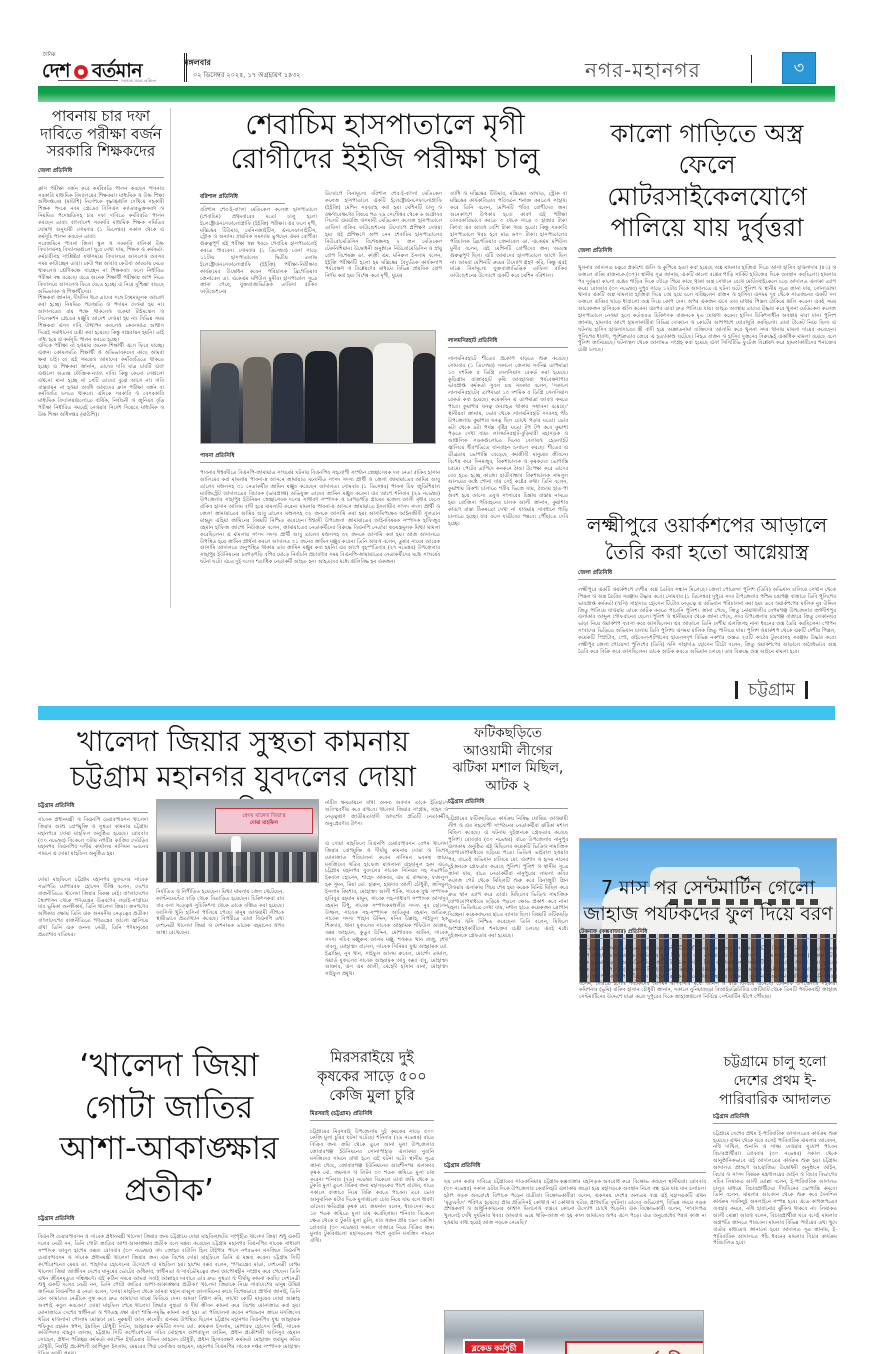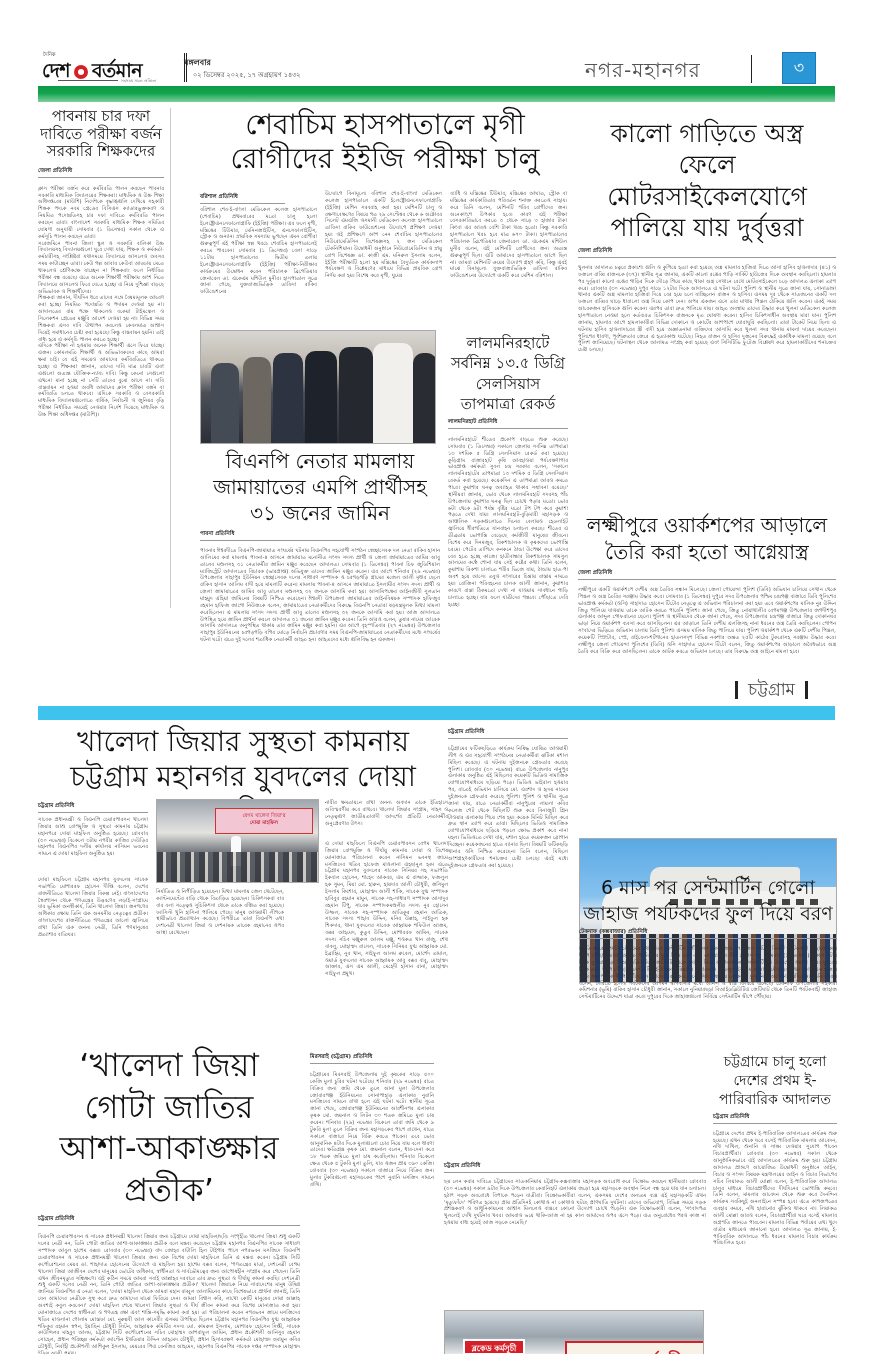--- a/index.html
+++ b/index.html
@@ -98,27 +98,25 @@
 <div class="abs photo photo-group" style="left:200px;top:330px;width:236px;height:114px;">
   <div class="p" style="left:10px;width:28px;height:80px;background:#454b55;"></div>
   <div class="p" style="left:42px;width:28px;height:86px;background:#6c6760;"></div>
   <div class="p" style="left:72px;width:30px;height:90px;background:#2d3340;"></div>
   <div class="p" style="left:104px;width:32px;height:92px;background:#1e222b;"></div>
   <div class="p" style="left:138px;width:34px;height:96px;background:#26282f;"></div>
   <div class="p" style="left:172px;width:40px;height:100px;background:#f1f0ec;"></div>
   <div class="p" style="left:212px;width:24px;height:90px;background:#2a2c33;"></div>
 </div>
 <div class="abs" style="left:200px;top:448px;width:240px;height:262px;">
-  <h2 class="hl" style="font-size:20px;line-height:1.3;padding:0 4px;">বিএনপি নেতার মামলায় জামায়াতের এমপি প্রার্থীসহ ৩১ জনের জামিন</h2>
   <div class="byline" style="margin-top:4px;">পাবনা প্রতিনিধি</div>
   <div class="body" style="margin-top:6px;height:168px;">পাবনার ঈশ্বরদীতে বিএনপি-জামায়াত সংঘর্ষের ঘটনায় বিএনপির সহযোগী সংগঠন স্বেচ্ছাসেবক দল নেতা রাকিব হাসান আলিমের করা মামলায় পাবনা-৪ আসনে জামায়াত মনোনীত সংসদ সদস্য প্রার্থী ও জেলা জামায়াতের আমির আবু তালেব মণ্ডলসহ ৩১ নেতাকর্মীর জামিন মঞ্জুর করেছেন আদালত। সোমবার (১ ডিসেম্বর) পাবনা চিফ জুডিশিয়াল ম্যাজিস্ট্রেট আদালতের বিচারক (ভারপ্রাপ্ত) অভিযুক্ত তাদের জামিন মঞ্জুর করেন। এর আগে শনিবার (২৯ নভেম্বর) উপজেলার সাহাপুর ইউনিয়ন স্বেচ্ছাসেবক দলের সাধারণ সম্পাদক ও চরগড়গড়ি গ্রামের মজেল আলী মৃধার ছেলে রাকিব হাসান আলিম বাদী হয়ে মামলাটি করেন। মামলায় পাবনা-৪ আসনে জামায়াতে ইসলামীর সংসদ সদস্য প্রার্থী ও জেলা জামায়াতের আমির আবু তালেব মণ্ডলসহ ৩২ জনকে আসামি করা হয়। আসামিপক্ষের আইনজীবী সুলতান মাহমুদ এহিয়া জামিনের বিষয়টি নিশ্চিত করেছেন। ঈশ্বরদী উপজেলা জামায়াতের আইনবিষয়ক সম্পাদক হাফিজুর রহমান হাফিজ জাগো নিউজকে বলেন, জামায়াতের নেতাকর্মীদের বিরুদ্ধে বিএনপি নেতারা ষড়যন্ত্রমূলক মিথ্যা মামলা করেছিলেন। এ মামলায় সংসদ সদস্য প্রার্থী আবু তালেব মণ্ডলসহ ৩২ জনকে আসামি করা হয়। আজ আদালতে উপস্থিত হয়ে জামিন প্রার্থনা করলে আদালত ৩১ জনের জামিন মঞ্জুর করেন। তিনি আরও বলেন, তুষার নামের আরেক আসামি আদালতে অনুপস্থিত থাকায় তার জামিন মঞ্জুর করা হয়নি। এর আগে বৃহস্পতিবার (২৭ নভেম্বর) উপজেলার সাহাপুর ইউনিয়নের চরগড়গড়ি বগির মোড়ে নির্বাচনি প্রচারণার সময় বিএনপি-জামায়াতের নেতাকর্মীদের মধ্যে সংঘর্ষের ঘটনা ঘটে। এতে দুই দলের শতাধিক নেতাকর্মী আহত হন। আহতদের মধ্যে গুলিবিদ্ধ হন একজন।</div>
 </div>
 
 <div class="abs" style="left:448px;top:333px;width:120px;height:382px;">
-  <h2 class="hl" style="font-size:15px;line-height:1.35;">লালমনিরহাটে সর্বনিম্ন ১৩.৫ ডিগ্রি সেলসিয়াস তাপমাত্রা রেকর্ড</h2>
   <div class="byline" style="margin-top:4px;">লালমনিরহাট প্রতিনিধি</div>
   <div class="body" style="margin-top:7px;height:300px;">লালমনিরহাটে শীতের প্রকোপ বাড়তে শুরু করেছে। সোমবার (১ ডিসেম্বর) সকালে জেলায় সর্বনিম্ন তাপমাত্রা ১৩ দশমিক ৫ ডিগ্রি সেলসিয়াস রেকর্ড করা হয়েছে। কুড়িগ্রাম রাজারহাট কৃষি আবহাওয়া পর্যবেক্ষণাগার ভারপ্রাপ্ত কর্মকর্তা সুবল চন্দ্র সরকার বলেন, 'সকালে লালমনিরহাটের তাপমাত্রা ১৩ দশমিক ৫ ডিগ্রি সেলসিয়াস রেকর্ড করা হয়েছে। কয়েকদিন এ তাপমাত্রা আরও কমতে পারে। কুয়াশার ঘনত্ব অব্যাহত থাকার সম্ভাবনা রয়েছে।' স্থানীয়রা জানায়, ভোর থেকে লালমনিরহাট সদরসহ পাঁচ উপজেলায় কুয়াশার ঘনত্ব ছিল চোখে পড়ার মতো। ভোর ৬টা থেকে ৯টা পর্যন্ত বৃষ্টির মতো টপ টপ করে কুয়াশা পড়তে দেখা যায়। লালমনিরহাট-বুড়িমারী মহাসড়ক ও আঞ্চলিক সড়কগুলোতে দিনের বেলায়ও হেডলাইট জ্বালিয়ে ধীরগতিতে যানবাহন চলাচল করছে। শীতের এ তীব্রতায় ভোগান্তি বেড়েছে কর্মজীবী মানুষের জীবনে। বিশেষ করে দিনমজুর, রিকশাচালক ও কৃষকদের ভোগান্তি চরমে। পেটের তাগিদে কনকনে ঠান্ডা উপেক্ষা করে তাদের বের হতে হচ্ছে কাজে। হাতীবান্ধার রিকশাচালক সামসুল আলমের কণ্ঠে শোনা যায় সেই কষ্টের কথা। তিনি বলেন, কুয়াশায় রিকশা চালাতে শরীর ভিজে যায়, ঠান্ডায় হাত-পা অবশ হয়ে আসে। তবুও সংসারের চিন্তায় রাস্তায় নামতে হয়। রোজিনা পরিবহনের চালক আলী জানান, কুয়াশার কারণে রাস্তা ঠিকমতো দেখা না যাওয়ায় সাবধানে গাড়ি চালাতে হচ্ছে। যার ফলে যাত্রীদের গন্তব্যে পৌঁছাতে দেরি হচ্ছে।</div>
 </div>
 
 <div class="abs" style="left:578px;top:512px;width:258px;height:180px;">
   <h2 class="hl" style="font-size:20px;line-height:1.35;padding:0 6px;">লক্ষ্মীপুরে ওয়ার্কশপের আড়ালে তৈরি করা হতো আগ্নেয়াস্ত্র</h2>
   <div class="byline" style="margin-top:3px;">জেলা প্রতিনিধি</div>
   <div class="body" style="margin-top:6px;height:110px;">লক্ষ্মীপুরে একটি ওয়ার্কশপে দেশীয় অস্ত্র তৈরির সন্ধান মিলেছে। জেলা গোয়েন্দা পুলিশ (ডিবি) অভিযান চালিয়ে সেখান থেকে পিস্তল ও অস্ত্র তৈরির সরঞ্জাম উদ্ধার করে। সোমবার (১ ডিসেম্বর) দুপুরে সদর উপজেলার পশ্চিম চন্দ্রগঞ্জ বাজারে ডিবি পুলিশের ভারপ্রাপ্ত কর্মকর্তা (ওসি) সাহাদাত হোসেন টিটোর নেতৃত্বে এ অভিযান পরিচালনা করা হয়। তবে ওয়ার্কশপের মালিক নুর উদ্দিন জিতু পালিয়ে যাওয়ায় তাকে আটক করতে পারেনি পুলিশ। জানা গেছে, জিতু নোয়াখালীর বেগমগঞ্জ উপজেলার জগদীশপুর এলাকার আব্দুল গোফরানের ছেলে। পুলিশ ও স্থানীয়দের থেকে জানা গেছে, সদর উপজেলার চন্দ্রগঞ্জ বাজারে জিতু দোকানঘর ভাড়া নিয়ে ওয়ার্কশপ ব্যবসা করে আসছিলেন। এর আড়ালে তিনি দেশীয় এলজিসহ নানা ধরনের অস্ত্র তৈরি করছিলেন। গোপন সংবাদের ভিত্তিতে অভিযান চালায় ডিবি পুলিশ। এসময় মালিক জিতু পালিয়ে যায়। পুলিশ ওয়ার্কশপ থেকে একটি দেশীয় পিস্তল, কয়েকটি স্প্রিংটার, স্প্রে, রাইফেল-শর্টগানের হাতলসদৃশ বিভিন্ন নকশার অন্তত ২৫টি কাঠের টুকরোসহ সরঞ্জাম উদ্ধার করে। লক্ষ্মীপুর জেলা গোয়েন্দা পুলিশের (ডিবি) ওসি সাহাদাত হোসেন টিটো বলেন, জিতু ওয়ার্কশপের আড়ালে অবৈধভাবে অস্ত্র তৈরি করে বিক্রি করে আসছিলেন। তাকে আটক করতে অভিযান চলছে। তার বিরুদ্ধে অস্ত্র আইনে মামলা হবে।</div>
 </div>
 
@@ -143,43 +141,45 @@
   </div>
   <div class="body" style="position:absolute;left:0;top:152px;width:110px;height:148px;">দোয়া মাহফিলে চট্টগ্রাম মহানগর যুবদলের সাবেক সভাপতি মোশাররফ হোসেন দীপ্তি বলেন, দেশের রাজনীতিতে খালেদা জিয়ার বিকল্প নেই। বাংলাদেশের স্বৈরশাসন থেকে গণতন্ত্রের উত্তরণের লড়াই-সংগ্রামে যার ভূমিকা অনস্বীকার্য, তিনি খালেদা জিয়া। জনগণের অধিকার রক্ষায় তিনি এক অনমনীয় নেতৃত্বের প্রতীক। বাংলাদেশের রাজনীতিতে গণতন্ত্রের আলো জ্বালিয়ে রাখা তিনি এক অনন্য নেত্রী, তিনি গণমানুষের প্রত্যাশার বাতিঘর।</div>
   <div class="body" style="position:absolute;left:0;top:0;width:0;height:0;">মোশাররফ হোসেন দীপ্তি আরও বলেন, স্বৈরাচার এরশাদের পতন ঘটিয়ে তিনি এদেশে সংসদীয় গণতন্ত্র ফিরিয়ে এনেছেন। দীর্ঘ ১৭ বছর গণতন্ত্র ও জনগণের অধিকার প্রতিষ্ঠায় ফ্যাসিস্ট হাসিনা সরকারের বিরুদ্ধে লড়াই করেছেন। দেশ ও জনগণের স্বার্থে তিনি কখনো কোনো অপশক্তির সঙ্গে আপস করেননি। দলের সীমা ছাড়িয়ে তিনি আজ জাতীয় ঐক্যের প্রতীক। গণতন্ত্র পুনরুদ্ধার আন্দোলনে নেতৃত্ব দিতে গিয়ে দেশনেত্রী খালেদা জিয়া বৃদ্ধ বয়সেও ফ্যাসিস্ট আওয়ামী লীগ কর্তৃক</div>
   <div class="body" style="position:absolute;left:118px;top:164px;width:128px;height:136px;">নির্যাতিত ও নিপীড়িত হয়েছেন। মিথ্যা মামলায় জেল খেটেছেন, ক্যান্টনমেন্টের বাড়ি থেকে বিতাড়িত হয়েছেন। চিকিৎসকরা বার বার বলা সত্ত্বেও সুচিকিৎসা থেকে তাকে বঞ্চিত করা হয়েছে। ফ্যাসিস্ট খুনি হাসিনা পালিয়ে গেছে। মানুষ আওয়ামী লীগকে স্থায়ীভাবে প্রত্যাখ্যান করেছে। বিপরীতে তারা বিএনপি তথা দেশনেত্রী খালেদা জিয়া ও দেশনায়ক তারেক রহমানের ওপর আস্থা রেখেছেন।</div>
   <div class="body" style="position:absolute;left:0;top:0;width:0;height:0;">চট্টগ্রাম মহানগর যুবদলের সাবেক সাধারণ সম্পাদক মুহাম্মদ শাহেদ বলেন, দেশনেত্রী খালেদা জিয়া বাংলাদেশের রাজনীতির শুধু এক অবিচ্ছেদ্য অধ্যায় নন। তিনি গণতন্ত্র, মানবাধিকার, জনগণের মালিকানা ও ন্যায়বিচার প্রতিষ্ঠার এক অবিনাশী প্রতীক। এদেশের গণতন্ত্র এবং সার্বভৌমত্ব রক্ষা করতে গিয়ে বারবার তার জীবন বিপন্নের আশঙ্কা ছিল। কিন্তু গণতন্ত্র রক্ষায় তিনি সবসময় ছিলেন আপসহীন। তিনবার প্রধানমন্ত্রী হয়ে দেশের অর্থনীতি, শিক্ষা খাত ও</div>
   <div class="body" style="position:absolute;left:287px;top:75px;width:123px;height:40px;">নারীর ক্ষমতায়নে রাখা অনন্য অবদান তাকে ইতিহাসে অবিস্মরণীয় করে রাখবে। খালেদা জিয়ার সংগ্রাম, সাহস ও নেতৃত্বগুণ জাতীয়তাবাদী আদর্শের প্রতিটি নেতাকর্মীর অনুপ্রেরণার উৎস।</div>
   <div class="body" style="position:absolute;left:287px;top:116px;width:123px;height:184px;">এ দোয়া মাহফিলে বিএনপি চেয়ারপারসন বেগম খালেদা জিয়ার রোগমুক্তি ও দীর্ঘায়ু কামনায় দোয়া ও বিশেষ মোনাজাত পরিচালনা করেন নাসিমন ভবনস্থ জামে মসজিদের খতিব হাফেজ মাওলানা এহছানুল হক। এতে চট্টগ্রাম মহানগর যুবদলের সাবেক সিনিয়র সহ সভাপতি ইকবাল হোসেন, শাহেদ আকবর, এম এ রাজ্জাক, ফজলুল হক সুমন, মিয়া মো. হারুন, হায়দার আলী চৌধুরী, জসিমুল ইসলাম কিশোর, মোহাম্মদ আলী শাকি, সাবেক যুগ্ম সম্পাদক হাবিবুর রহমান মামুন, সাবেক সহ-সাধারণ সম্পাদক আসাদুর রহমান টিপু, সাবেক সম্পাদকমণ্ডলীর সদস্য নুর হোসেন উজ্জল, সাবেক সহ-সম্পাদক আতিকুর রহমান আতিক, সাবেক সদস্য শাহাব উদ্দিন, মনির উল্লাহ, সাইফুল হক শিকদার, থানা যুবদলের সাবেক আহ্বায়ক শফিউল আজম, বক্কর আহমেদ, কুতুব উদ্দিন, মোশাররফ আমিন, সাবেক সদস্য সচিব মঞ্জুরুল আলম মঞ্জু, শওকত খান রাজু, শেখ বাবলু, মোহাম্মদ রাসেল, সাবেক সিনিয়র যুগ্ম আহ্বায়ক মো. ইব্রাহিম, নুর খান, সাইফুল আলম রুবেল, মোর্শেদ তামাল, ওয়ার্ড যুবদলের সাবেক আহ্বায়ক আবু বক্কর বাবু, মোহাম্মদ আক্তার, এস এম আলী, মেহেদী হাসান রানা, মোহাম্মদ সাইফুল প্রমুখ।</div>
 </div>
 
 <div class="abs" style="left:448px;top:724px;width:120px;height:300px;">
+  <h2 class="hl" style="font-size:13.5px;line-height:1.3;">ফটিকছড়িতে আওয়ামী লীগের ঝটিকা মশাল মিছিল, আটক ২</h2>
   <div class="byline" style="margin-top:4px;">চট্টগ্রাম প্রতিনিধি</div>
   <div class="body" style="margin-top:6px;height:225px;">চট্টগ্রামের ফটিকছড়িতে কার্যক্রম নিষিদ্ধ ঘোষিত আওয়ামী লীগ ও এর সহযোগী সংগঠনের নেতাকর্মীরা ঝটিকা মশাল মিছিল করেছে। এ ঘটনায় দুইজনকে গ্রেফতার করেছে পুলিশ। রোববার (৩০ নভেম্বর) রাতে উপজেলার নানুপুর এলাকায় অনুষ্ঠিত এই মিছিলের কয়েকটি ভিডিও সামাজিক যোগাযোগমাধ্যমে ছড়িয়ে পড়ে। ভিডিও ভাইরাল হওয়ার পর, রাতেই অভিযান চালিয়ে মো. এরশাদ ও হৃদয় নামের দুইজনকে গ্রেফতার করেছে পুলিশ। পুলিশ ও স্থানীয় সূত্রে জানা যায়, রাতে নেতাকর্মীরা নানুপুরের লায়লা কবির কলেজ গেট থেকে মিছিলটি শুরু করে বিনাজুরী গ্রিন টাওয়ার এলাকায় গিয়ে শেষ হয়। কয়েক মিনিট মিছিল করে দ্রুত স্থান ত্যাগ করে তারা। মিছিলের ভিডিও সামাজিক যোগাযোগমাধ্যমে ছড়িয়ে পড়লে ক্ষোভ প্রকাশ করে নানা মহল। ভিডিওতে দেখা যায়, মশাল হাতে কয়েকজন স্লোগান দিচ্ছেন। কয়েকজনের হাতে ব্যানার ছিল। বিষয়টি ফটিকছড়ি থানার ওসি নিশ্চিত করেছেন। তিনি বলেন, মিছিলে অংশগ্রহণকারীদের শনাক্তের চেষ্টা চলছে। এরই মধ্যে দুইজনকে গ্রেফতার করা হয়েছে।</div>
 </div>
 
 <div class="abs photo photo-ship" style="left:579px;top:724px;width:258px;height:145px;">
   <div style="position:absolute;left:22px;top:48px;width:236px;height:50px;background:#f2f2f0;border-radius:20px 0 0 0;"></div>
   <div style="position:absolute;left:70px;top:28px;width:150px;height:24px;background:#e9e9e6;border-radius:10px 4px 0 0;"></div>
   <div style="position:absolute;left:90px;top:60px;width:150px;height:6px;background:repeating-linear-gradient(90deg,#444 0 8px,transparent 8px 14px);"></div>
   <div style="position:absolute;left:0;top:95px;width:258px;height:50px;background:repeating-linear-gradient(90deg,#2a2f3a 0 7px,#c8ccd1 7px 10px,#6b4a3a 10px 15px,#1f3b66 15px 20px,#ddd 20px 23px);"></div>
 </div>
 <div class="abs" style="left:579px;top:875px;width:258px;height:150px;">
-  <h2 class="hl" style="font-size:19px;line-height:1.35;padding:0 4px;">6 মাস পর সেন্টমার্টিন গেলো জাহাজ পর্যটকদের ফুল দিয়ে বরণ</h2>
+  <h2 class="hl" style="font-size:19px;line-height:1.35;padding:0 4px;">7 মাস পর সেন্টমার্টিন গেলো জাহাজ পর্যটকদের ফুল দিয়ে বরণ</h2>
   <div class="byline" style="margin-top:2px;">টেকনাফ (কক্সবাজার) প্রতিনিধি</div>
   <div class="body" style="margin-top:6px;height:88px;">চলতি বছরের পর্যটন মৌসুমের প্রথম দিনে সেন্টমার্টিন পৌঁছালেন এক হাজার ১৭৪ জন পর্যটক। তিনটি পর্যটকবাহী জাহাজে করে দ্বীপে পৌঁছান তারা। আগত পর্যটকদের ফুল দিয়ে বরণ করে নেওয়া হয়। দীর্ঘ ৯ মাস পর সোমবার (১ ডিসেম্বর) সকাল ৭টার দিকে নুনিয়ারছড়া বিআইডব্লিউটিএ জেটিঘাট থেকে পর্যটক নিয়ে জাহাজগুলো সেন্টমার্টিনের উদ্দেশে রওয়ানা করে। দুপুরের দিকে তারা দ্বীপে পৌঁছান। সেন্টমার্টিন ইউনিয়ন পরিষদের চেয়ারম্যান ফয়েজুল ইসলাম জানান, মৌসুমের প্রথম দফায় এক হাজার ১৭৪ জন পর্যটক দ্বীপে পৌঁছেছেন। তাদের বরণ করতে জেটিঘাটে স্থানীয় লোকজন ফুল নিয়ে অপেক্ষা করছিলেন। তিনি আরও বলেন, দেরিতে হলেও পর্যটকদের আগমন দ্বীপবাসীর মধ্যে আনন্দ ও স্বস্তি ফিরিয়ে এনেছে। টেকনাফ উপজেলার সহকারী কমিশনার (ভূমি) রাকিব হাসান চৌধুরী জানান, সকালে নুনিয়ারছড়া বিআইডব্লিউটিএ জেটিঘাট থেকে তিনটি পর্যটকবাহী জাহাজ সেন্টমার্টিনের উদ্দেশে যাত্রা করে। দুপুরের দিকে জাহাজগুলো নির্বিঘ্নে সেন্টমার্টিন দ্বীপে পৌঁছায়।</div>
 </div>
 
 <div class="abs" style="left:38px;top:1045px;width:262px;height:260px;">
   <h1 class="hl" style="font-size:32px;line-height:1.3;padding:0 8px;">‘খালেদা জিয়া গোটা জাতির আশা-আকাঙ্ক্ষার প্রতীক’</h1>
   <div class="byline" style="margin-top:4px;">চট্টগ্রাম প্রতিনিধি</div>
   <div class="body" style="margin-top:7px;height:172px;">বিএনপি চেয়ারপারসন ও সাবেক প্রধানমন্ত্রী খালেদা জিয়ার জন্য চট্টগ্রামে দোয়া মাহফিল/ছবি: সংগৃহীত খালেদা জিয়া শুধু একটি দলের নেত্রী নন, তিনি গোটা জাতির আশা-আকাঙ্ক্ষার প্রতীক বলে মন্তব্য করেছেন চট্টগ্রাম মহানগর বিএনপির সাবেক সাধারণ সম্পাদক আবুল হাশেম বক্কর। রোববার (৩০ নভেম্বর) বাদ জোহর বাটালি হিল টাইগার পাসে নগরভবন মসজিদে বিএনপি চেয়ারপারসন ও সাবেক প্রধানমন্ত্রী খালেদা জিয়ার জন্য এক বিশেষ দোয়া মাহফিলে তিনি এ মন্তব্য করেন। চট্টগ্রাম সিটি কর্পোরেশনের মেয়র ডা. শাহাদাত হোসেনের উদ্যোগে এ মাহফিল হয়। হাশেম বক্কর বলেন, 'গণতন্ত্রের মাতা, দেশনেত্রী বেগম খালেদা জিয়া আজীবন দেশের মানুষের ভোটের অধিকার, স্বাধীনতা ও সার্বভৌমত্বের জন্য আপোষহীন সংগ্রাম করে গেছেন। তিনি এখন জীবনমৃত্যুর সন্ধিক্ষণে। এই কঠিন সময়ে আমরা সবাই আল্লাহর দরবারে তার দ্রুত সুস্থতা ও দীর্ঘায়ু কামনা করছি। দেশনেত্রী শুধু একটি দলের নেত্রী নন, তিনি গোটা জাতির আশা-আকাঙ্ক্ষার প্রতীক।' খালেদা জিয়াকে নিয়ে সারাদেশের মানুষ উদ্বিগ্ন জানিয়ে বিএনপির এ নেতা বলেন, 'দোয়া মাহফিল থেকে আমরা মহান রাব্বুল আলামিনের কাছে বিশেষভাবে প্রার্থনা জানাই, তিনি যেন আমাদের নেত্রীকে সুস্থ করে দ্রুত আমাদের মাঝে ফিরিয়ে দেন। আমরা বিশ্বাস করি, লাখো কোটি মানুষের দোয়া আল্লাহ অবশ্যই কবুল করবেন।' দোয়া মাহফিল শেষে খালেদা জিয়ার সুস্থতা ও দীর্ঘ জীবন কামনা করে বিশেষ মোনাজাত করা হয়। মোনাজাতে দেশের স্বাধীনতা ও গণতন্ত্র রক্ষা এবং শান্তি-সমৃদ্ধি কামনা করা হয়। তা পরিচালনা করেন নগরভবন জামে মসজিদের খতিব মাওলানা গোলাম মোস্তফা মো. নুরুন্নবী আল কাদেরী। এসময় উপস্থিত ছিলেন চট্টগ্রাম মহানগর বিএনপির যুগ্ম আহ্বায়ক শফিকুর রহমান স্বপন, ইয়াছিন চৌধুরী লিটন, আহ্বায়ক কমিটির সদস্য মো. কামরুল ইসলাম, মোশারফ হোসেন দিপ্তী, সাবেক কাউন্সিলর মাহবুব আলম, চট্টগ্রাম সিটি কর্পোরেশনের সচিব মোহাম্মদ আশরাফুল আমিন, প্রধান প্রকৌশলী আনিসুর রহমান সোহেল, প্রধান পরিচ্ছন্ন কর্মকর্তা ক্যাপ্টেন ইখতিয়ার উদ্দিন আহমেদ চৌধুরী, প্রধান হিসাবরক্ষণ কর্মকর্তা মোহাম্মদ হুমায়ুন কবির চৌধুরী, নির্বাহী প্রকৌশলী আশিকুল ইসলাম, মেয়রের পিএ বেনজির আহমেদ, মহানগর বিএনপির সাবেক দপ্তর সম্পাদক মোহাম্মদ ইদ্রিস আলী প্রমুখ।</div>
 </div>
 
 <div class="abs" style="left:310px;top:1048px;width:124px;height:260px;">
+  <h2 class="hl" style="font-size:14.5px;line-height:1.3;">মিরসরাইয়ে দুই কৃষকের সাড়ে ৫০০ কেজি মুলা চুরি</h2>
   <div class="byline" style="margin-top:5px;">মিরসরাই (চট্টগ্রাম) প্রতিনিধি</div>
   <div class="body" style="margin-top:7px;height:175px;">চট্টগ্রামের মিরসরাই উপজেলায় দুই কৃষকের সাড়ে ৫০০ কেজি মুলা চুরির ঘটনা ঘটেছে। শনিবার (২৯ নভেম্বর) রাতে বিক্রির জন্য জমি থেকে তুলে আনা মুলা উপজেলার জোরারগঞ্জ ইউনিয়নের সোনাপাহাড় এলাকার নুরানি মসজিদের সামনে রাখা হলে এই ঘটনা ঘটে। স্থানীয় সূত্রে জানা গেছে, জোরারগঞ্জ ইউনিয়নের আরশীনগর এলাকার কৃষক মো. জয়নাল ও লিটন ৩০ শতক জমিতে মুলা চাষ করেন। শনিবার (২৯) নভেম্বর বিকেলে তারা জমি থেকে ৯ টুকরি মুলা তুলে বিক্রির জন্য মহাসড়কের পাশে রাখেন, যাতে সকালে বাজারে নিয়ে বিক্রি করতে পারেন। তবে ভোর আনুমানিক ৪টার দিকে মুলাগুলো চোর নিয়ে যায় বলে ধারণা তাদের। ক্ষতিগ্রস্ত কৃষক মো. জয়নাল বলেন, ধার-দেনা করে ১৮ শতক জমিতে মুলা চাষ করেছিলাম। শনিবার বিকেলে ক্ষেত থেকে ৫ টুকরি মুলা তুলি, যার ওজন প্রায় ৩৯০ কেজি। রোববার (৩০ নভেম্বর) সকালে বাজারে নিয়ে বিক্রির জন্য মুলার টুকরিগুলো মহাসড়কের পাশে নুরানি মসজিদ সামনে রাখি।</div>
 </div>
 
 <div class="abs photo photo-protest" style="left:444px;top:1051px;width:260px;height:104px;">
   <div class="banner-redfill" style="left:18px;top:28px;width:62px;height:16px;font-size:8px;line-height:16px;border:2px solid #fff;">ব্লকেড কর্মসূচী</div>
   <div class="banner-red" style="left:120px;top:30px;width:140px;height:40px;font-size:17px;line-height:36px;">ব্লকেড কর্মসূচী</div>
 
 </div>
 <div class="abs" style="left:444px;top:1160px;width:262px;height:150px;">

